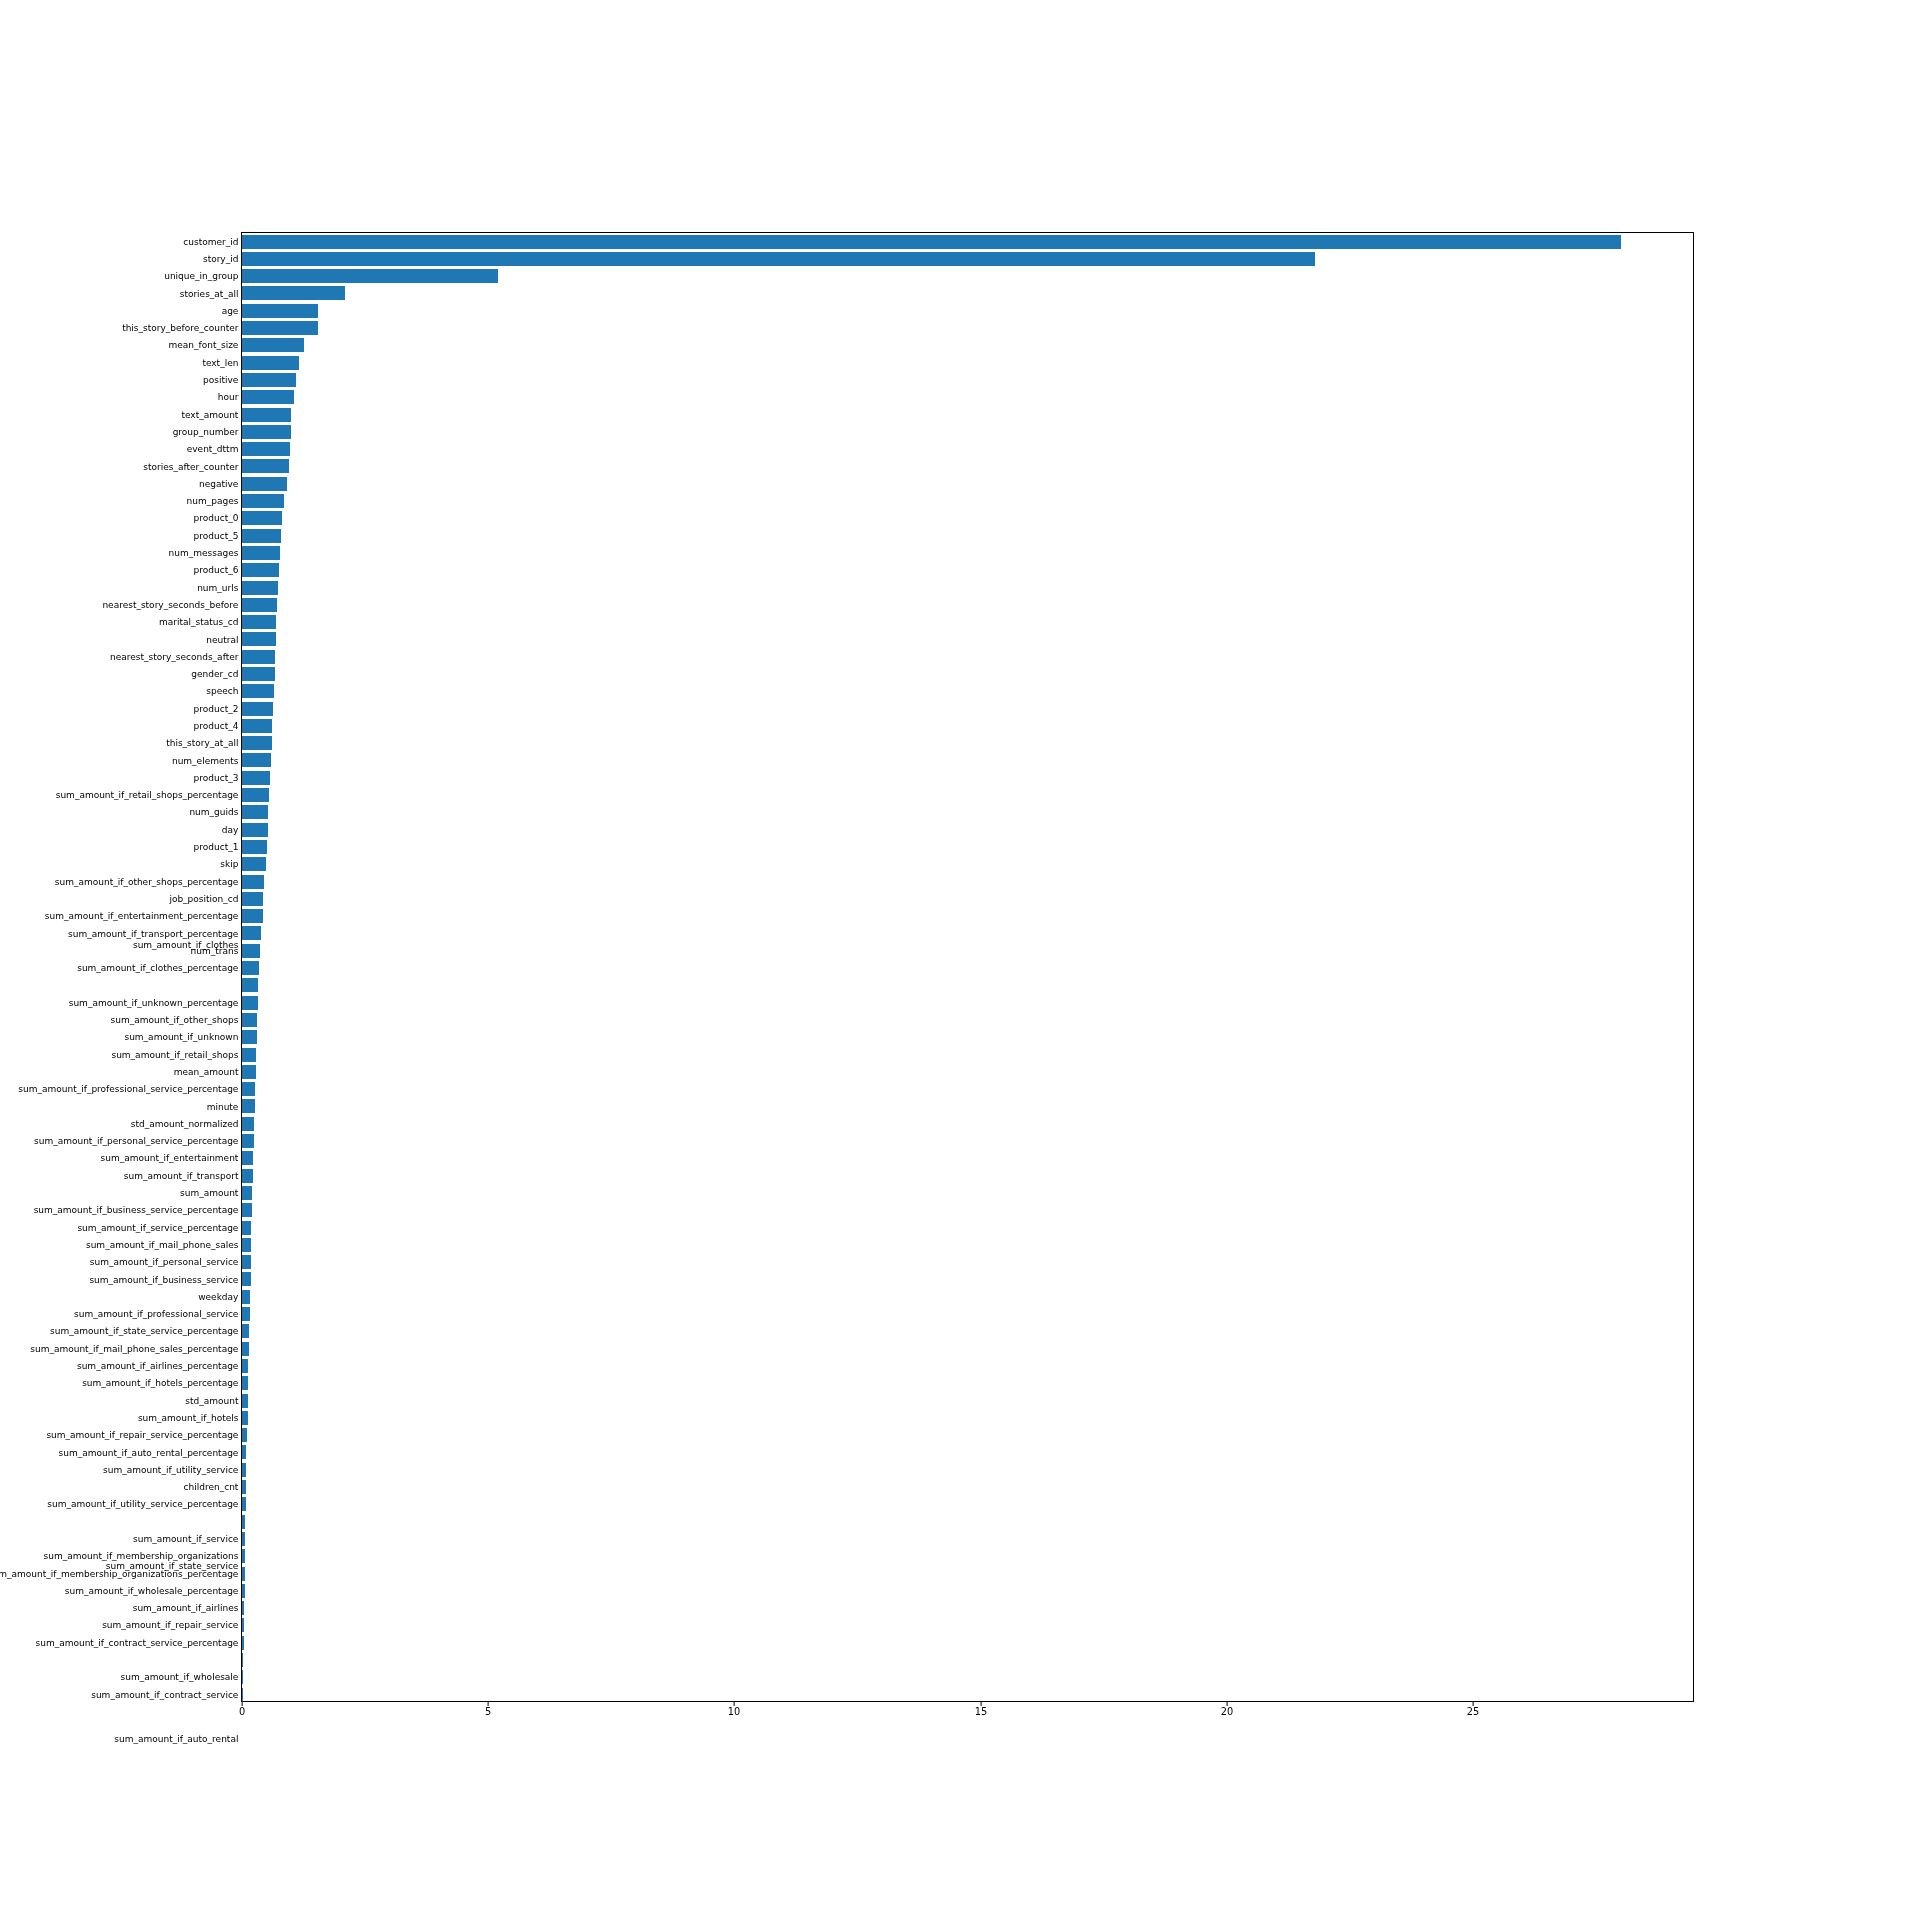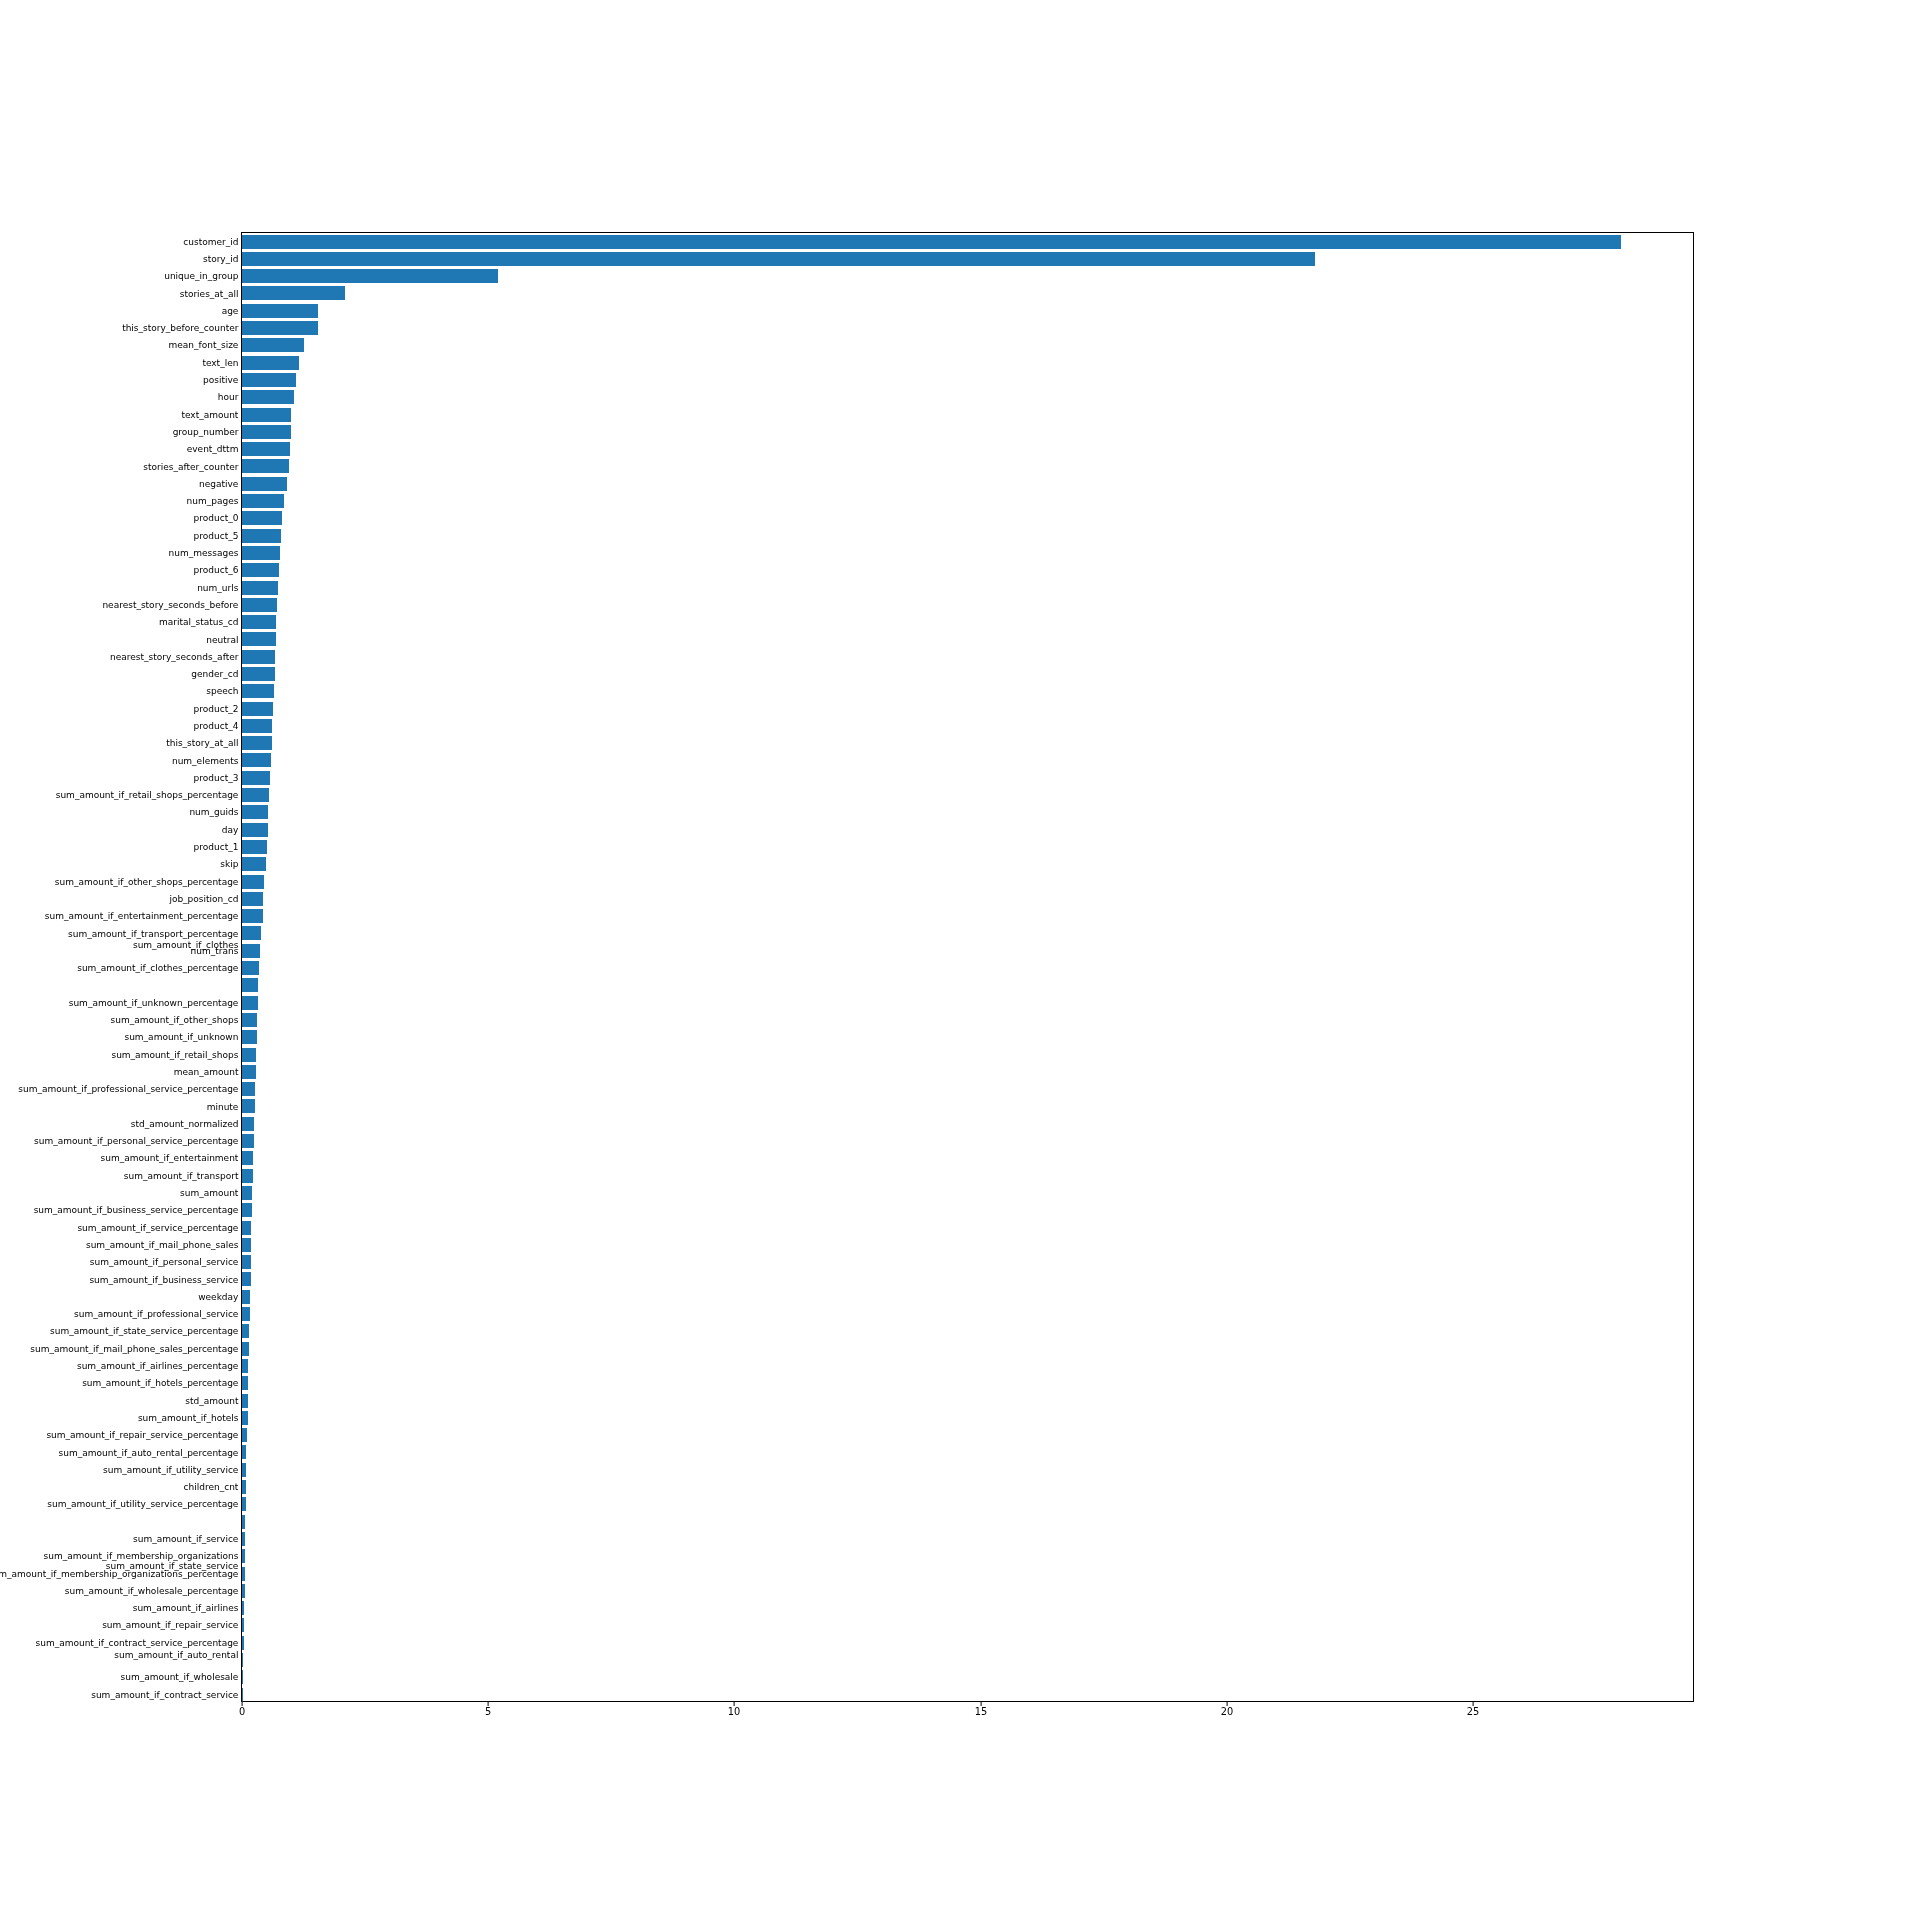--- a/index.html
+++ b/index.html
@@ -241,21 +241,21 @@
         <div class="ylabel" style="top: 1254px;">children_cnt</div>
         <div class="ylabel" style="top: 1271px; text-align: right;">sum_amount_if_utility_service_percentage</div>
         <div class="ylabel" style="top: 1289px; margin-top: 44px;">sum_amount_if_state_service</div>
         <div class="ylabel" style="top: 1306px;">sum_amount_if_service</div>
         <div class="ylabel" style="top: 1323px;">sum_amount_if_membership_organizations</div>
         <div class="ylabel" style="top: 1341px;">sum_amount_if_membership_organizations_percentage</div>
         <div class="ylabel" style="top: 1358px;">sum_amount_if_wholesale_percentage</div>
         <div class="ylabel" style="top: 1375px;">sum_amount_if_airlines</div>
         <div class="ylabel" style="top: 1392px;">sum_amount_if_repair_service</div>
         <div class="ylabel" style="top: 1410px;">sum_amount_if_contract_service_percentage</div>
-        <div class="ylabel" style="top: 1422px;">sum_amount_if_auto_rental</div>
+        <div class="ylabel" style="top: 1506px;">sum_amount_if_auto_rental</div>
         <div class="ylabel" style="top: 1444px;">sum_amount_if_wholesale</div>
         <div class="ylabel" style="top: 1462px;">sum_amount_if_contract_service</div>
       </div>
     <div class="xticks" id="xticks">
         <div class="xtick-mark" style="left: 0px;"></div>
         <div class="xtick" style="left: 0px;">0</div>
         <div class="xtick-mark" style="left: 246px;"></div>
         <div class="xtick" style="left: 246px;">5</div>
         <div class="xtick-mark" style="left: 492px;"></div>
         <div class="xtick" style="left: 492px;">10</div>

